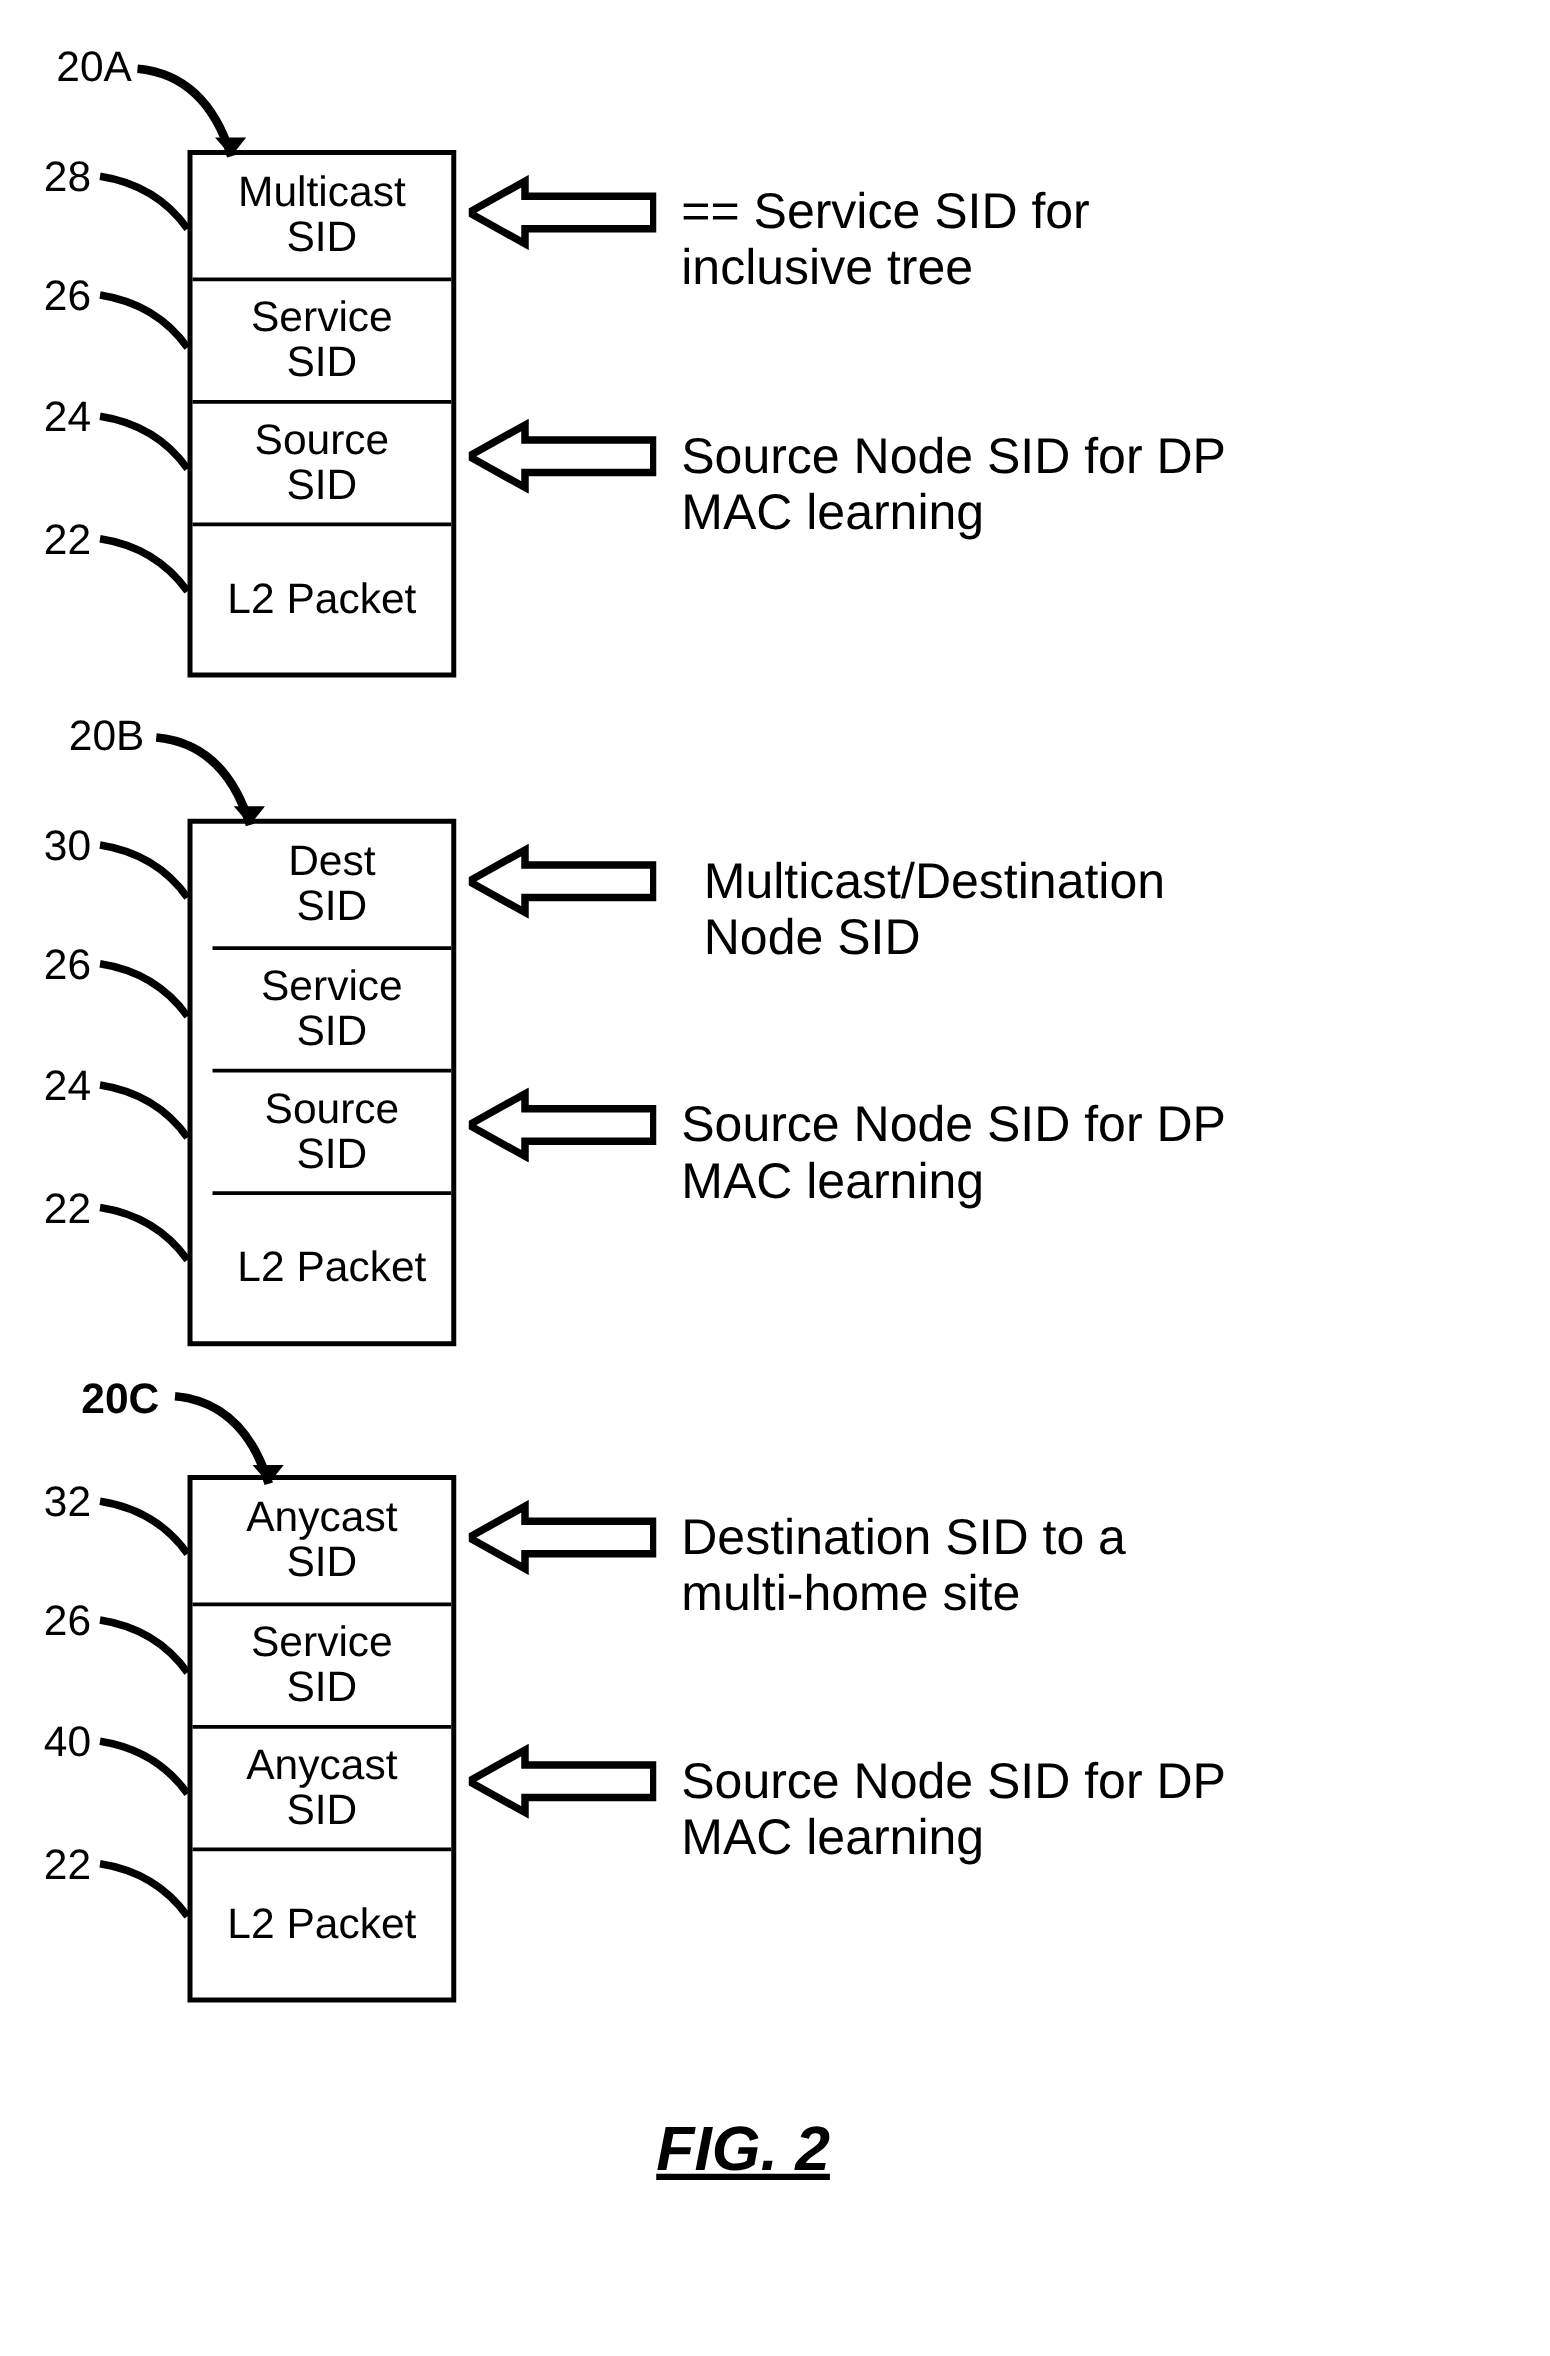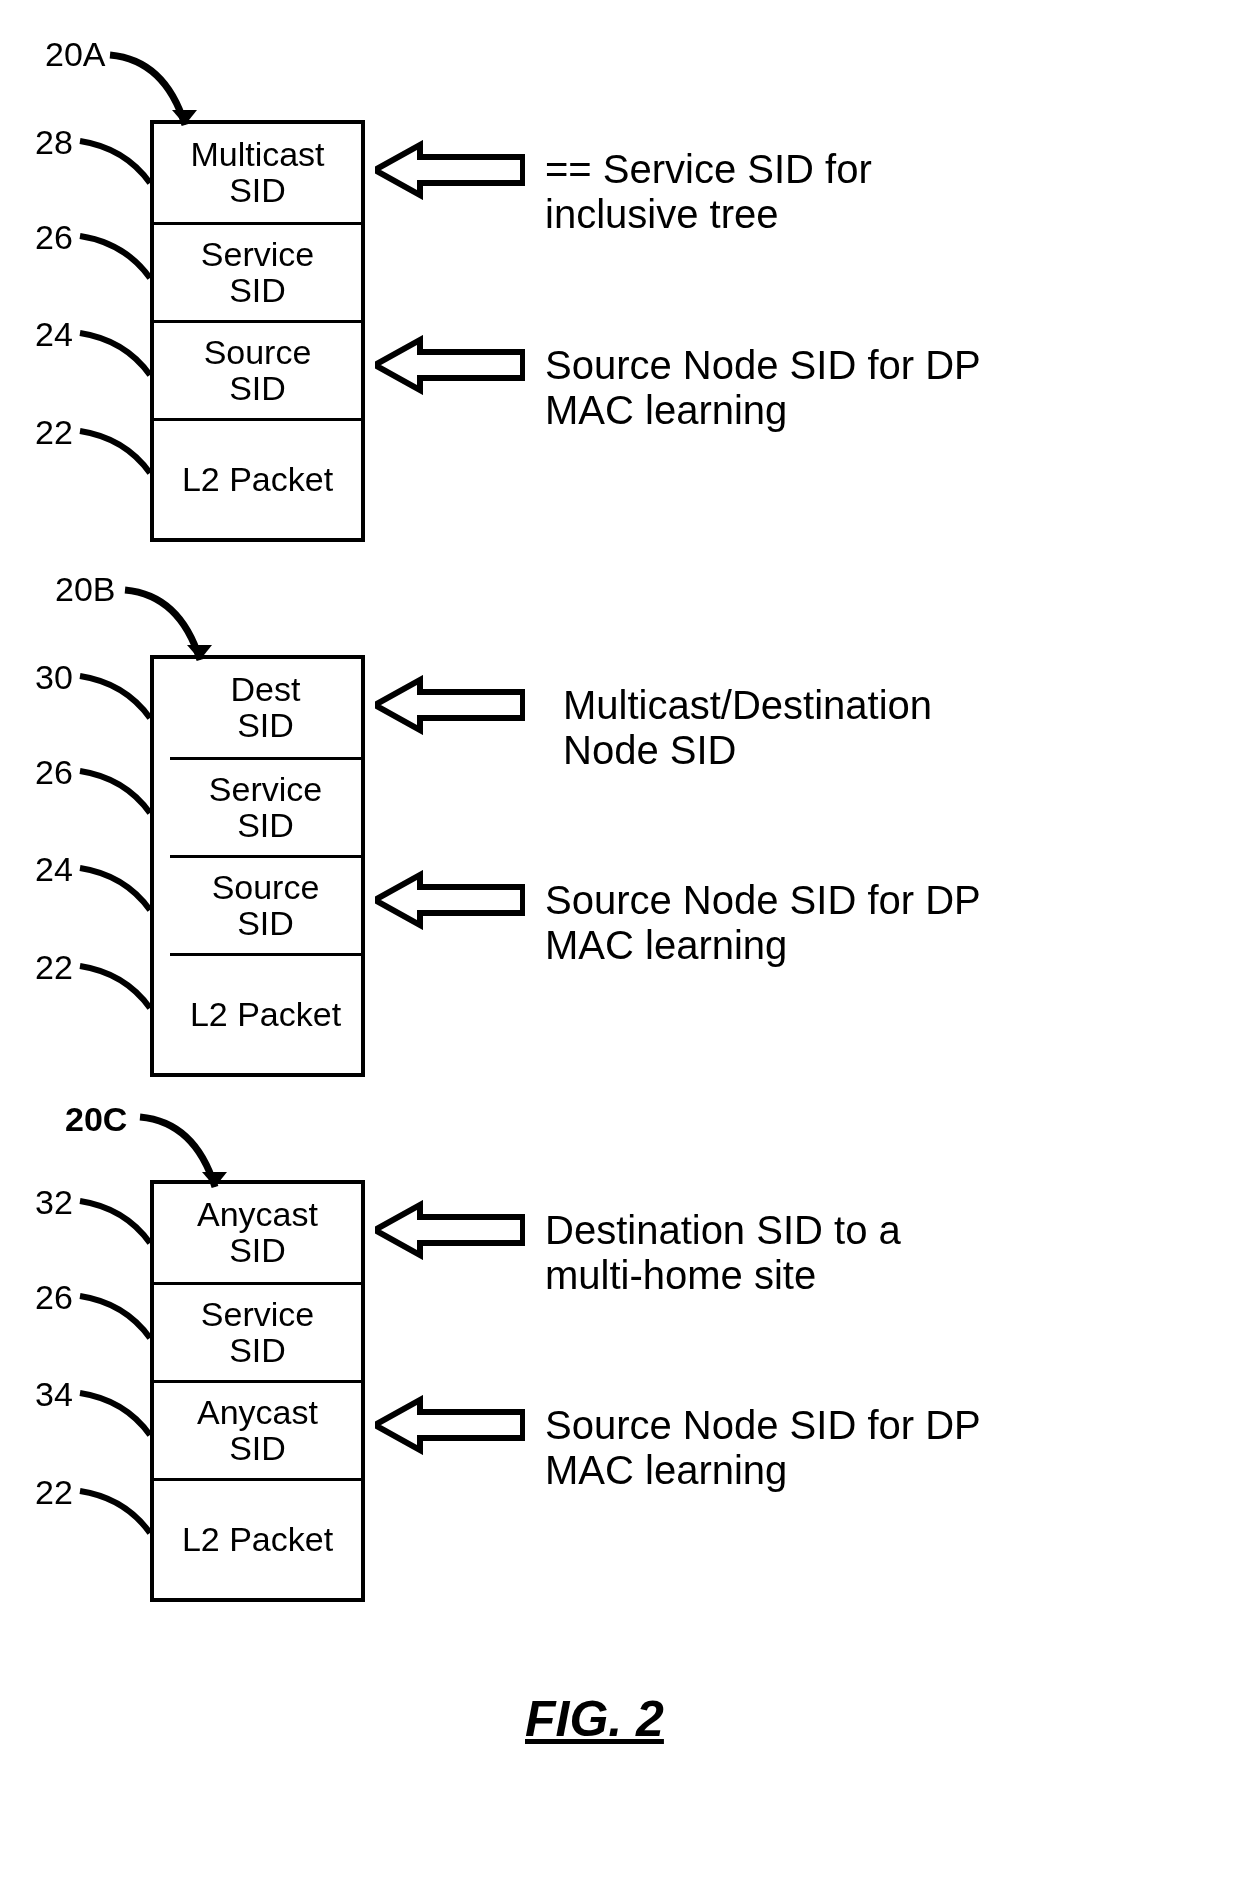--- a/index.html
+++ b/index.html
@@ -254,21 +254,21 @@
       </svg>
     </div>
 
   <div class="ref" style="left:35px; top:1278px;">26</div>
   <div class="tick" style="left:75px; top:1288px;">
       <svg viewBox="0 0 80 55">
         <path d="M5 8 Q 50 15 75 50" fill="none" stroke="#000" stroke-width="6"></path>
       </svg>
     </div>
 
-  <div class="ref" style="left:35px; top:1375px;">34</div>
+  <div class="ref" style="left:35px; top:1375px;">40</div>
   <div class="tick" style="left:75px; top:1385px;">
       <svg viewBox="0 0 80 55">
         <path d="M5 8 Q 50 15 75 50" fill="none" stroke="#000" stroke-width="6"></path>
       </svg>
     </div>
 
   <div class="ref" style="left:35px; top:1473px;">22</div>
   <div class="tick" style="left:75px; top:1483px;">
       <svg viewBox="0 0 80 55">
         <path d="M5 8 Q 50 15 75 50" fill="none" stroke="#000" stroke-width="6"></path>

